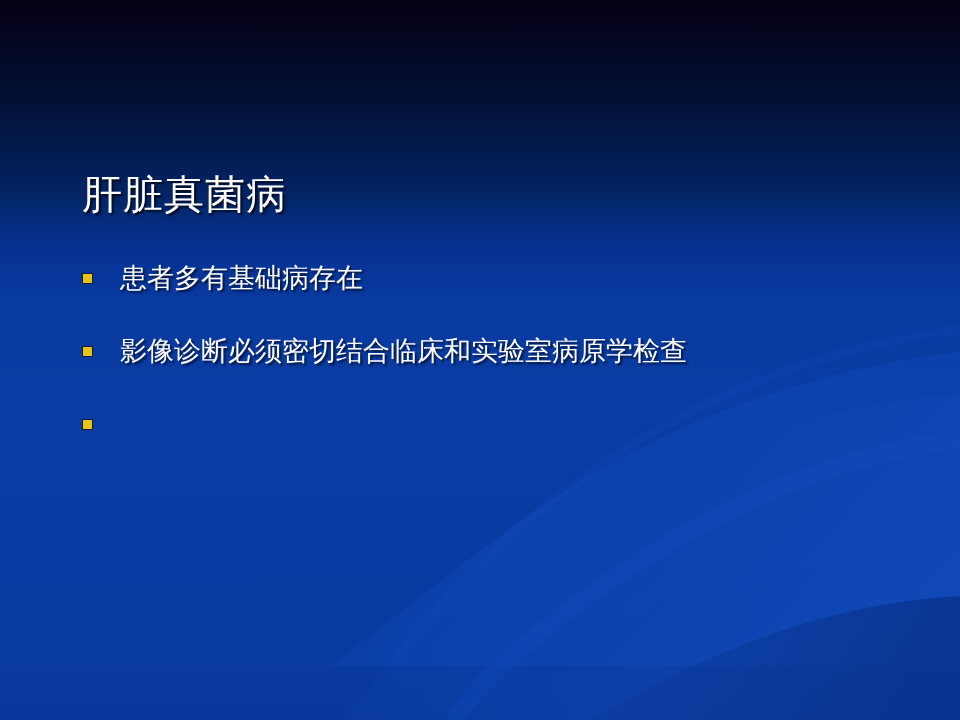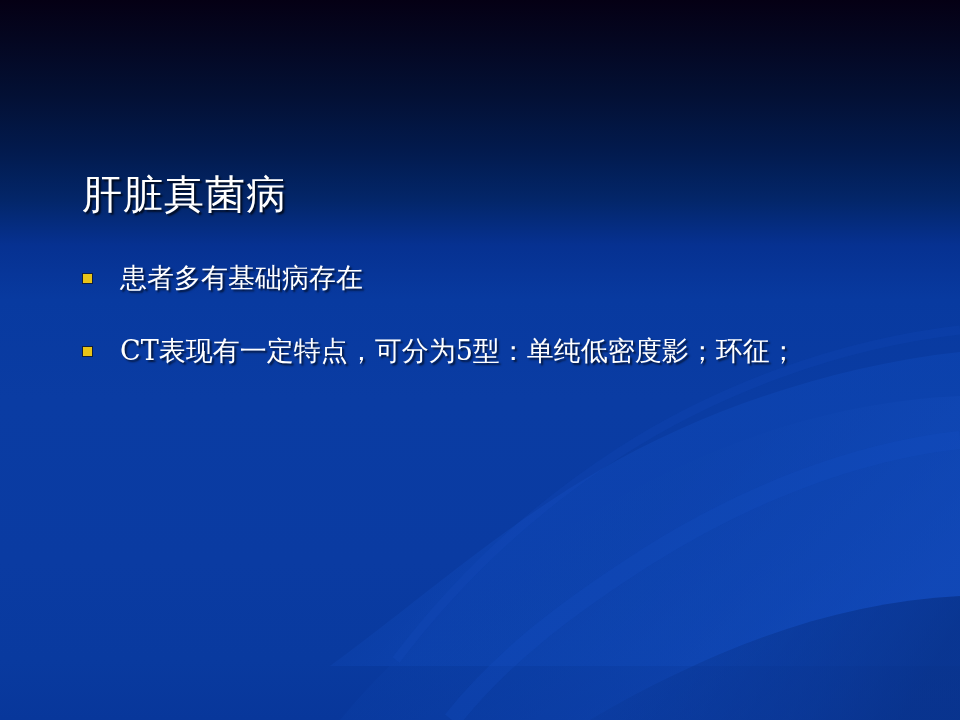--- a/index.html
+++ b/index.html
@@ -140,24 +140,29 @@
 
     <div class="bullets">
 
       <div class="bullet-row">
         <span class="bullet-marker"></span>
         <div class="bullet-text">
           <span>患者多有基础病存在</span>
         </div>
       </div>
 
+      <div class="bullet-row">
+        <span class="bullet-marker"></span>
+        <div class="bullet-text">
+          <span>影像诊断必须密切结合临床和实验室病原学检查</span>
+        </div>
+      </div>
 
       <div class="bullet-row">
         <span class="bullet-marker"></span>
         <div class="bullet-text">
-          <span>CT表现有一定特点，可分为5型：单纯低密度影；环征；</span>
         </div>
       </div>
 
 
     </div>
   </div>
 </div>
 
 </body></html>

